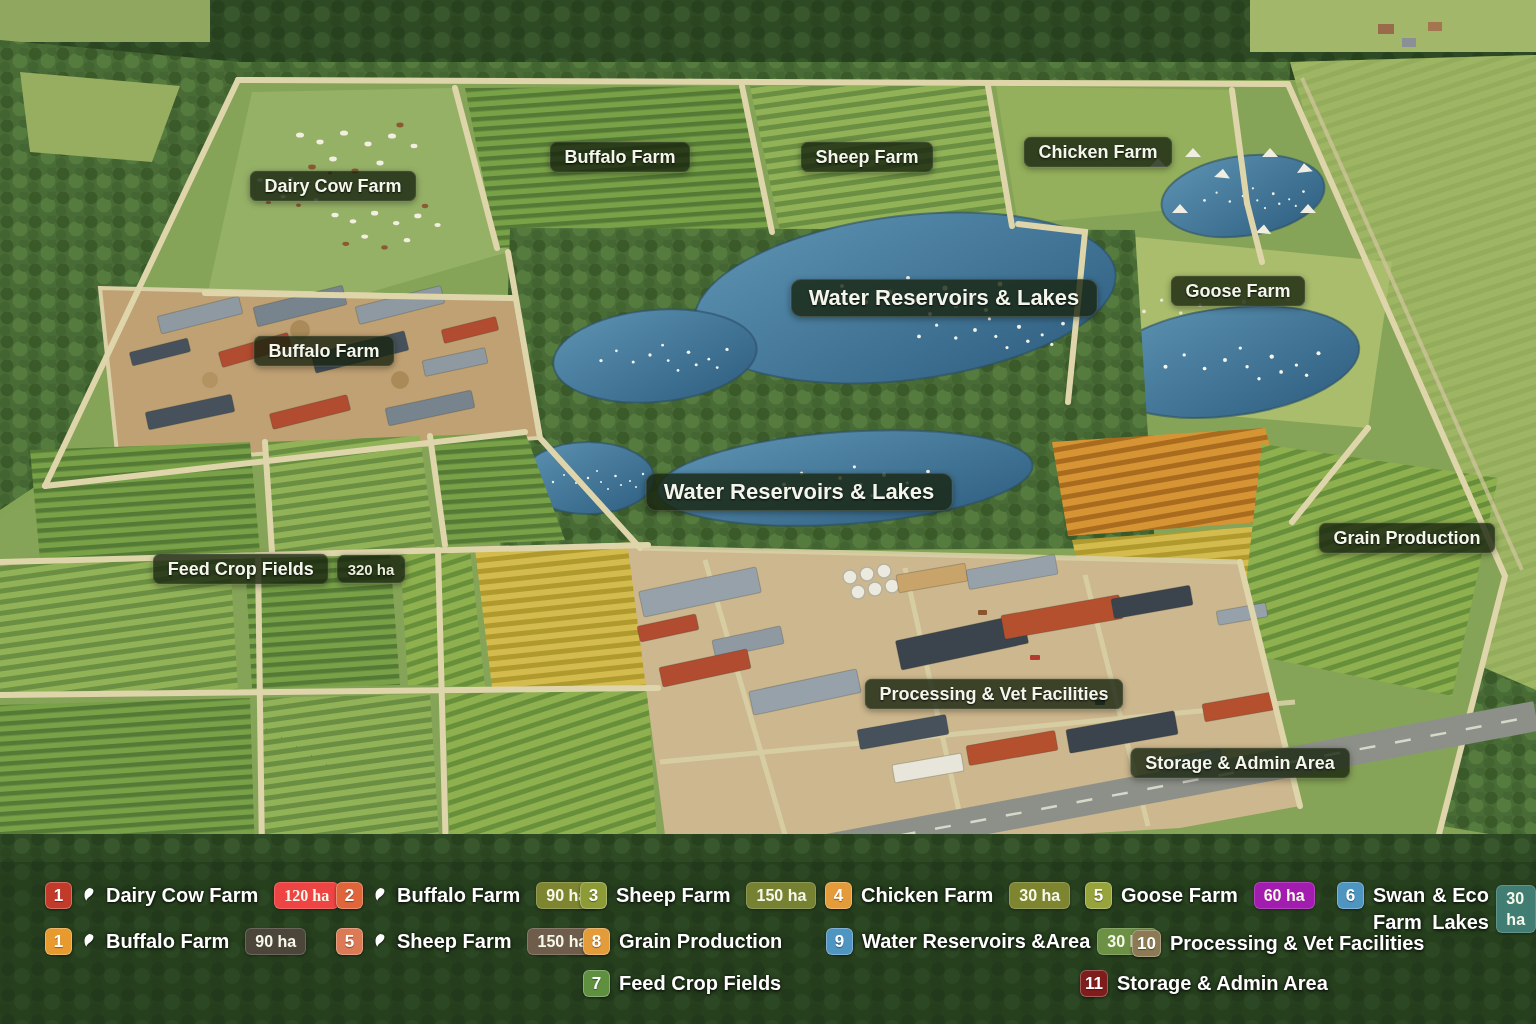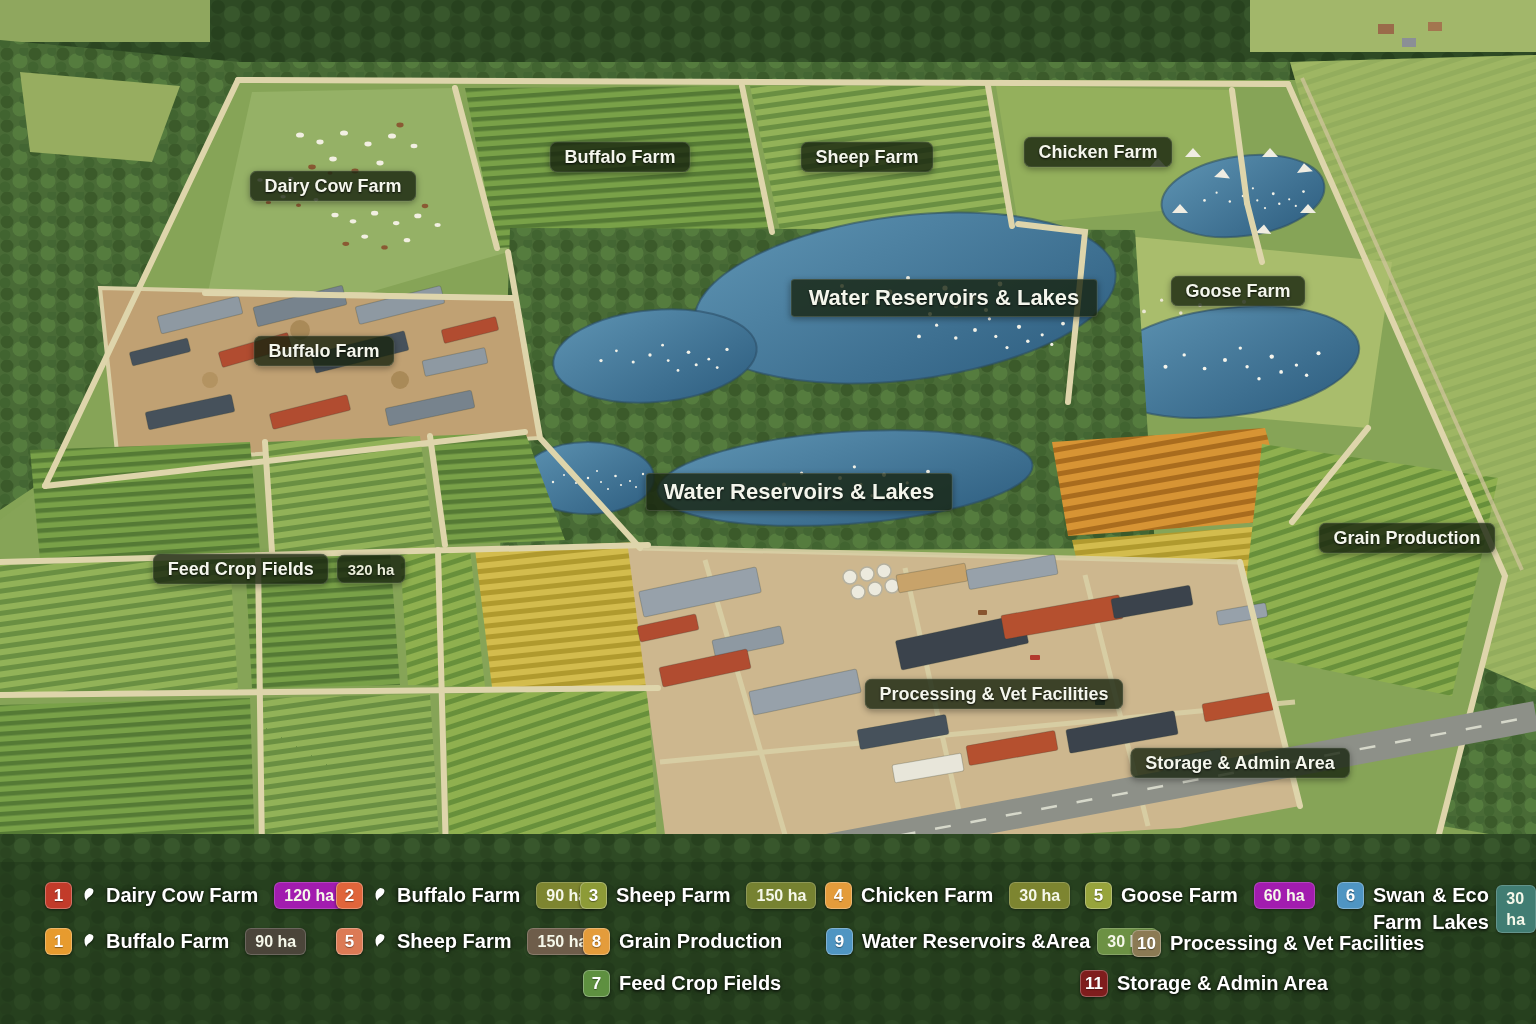--- a/index.html
+++ b/index.html
@@ -13,21 +13,21 @@
          white-space:nowrap;
          text-shadow:0 2px 3px rgba(0,0,0,.85),0 0 7px rgba(0,0,0,.55),0 1px 1px rgba(0,0,0,.9);}
 
   
   .map-label{position:absolute;transform:translate(-50%,-50%);display:flex;
              align-items:center;gap:8px;white-space:nowrap;}
   .map-label .pill{background:rgba(24,36,15,.80);border:1px solid rgba(240,245,225,.15);
                    border-radius:8px;padding:4px 14px;color:#f4f6ec;font-weight:700;
                    font-size:18px;text-shadow:0 1px 2px rgba(0,0,0,.85);
                    box-shadow:0 2px 6px rgba(0,0,0,.35);}
-  .map-label.big .pill{font-size:22px;padding:5px 17px;border-radius:4px;}
+  .map-label.big .pill{font-size:22px;padding:5px 17px;border-radius:10px;}
   .map-label .pill.area-chip{font-size:15px;padding:5px 10px;color:#e9edd8;text-align:right;}
 
   
   .lg-item{position:absolute;display:flex;align-items:flex-start;gap:9px;color:#fff;}
   .lg-num{min-width:27px;height:27px;border-radius:6px;display:flex;align-items:center;
           justify-content:center;font-weight:700;font-size:17px;color:#fff;
           padding:0 4px;box-sizing:border-box;border:1px solid rgba(255,255,255,.28);
           box-shadow:0 1px 3px rgba(0,0,0,.55);text-shadow:0 1px 1px rgba(0,0,0,.4);}
   .lg-label{font-weight:700;font-size:20px;line-height:27px;
             text-shadow:0 1px 3px rgba(0,0,0,.9),0 0 5px rgba(0,0,0,.5);}
@@ -414,21 +414,21 @@
   <div>
 
     <div class="lg-item" style="left:45px;top:882px">
       <span class="lg-num" style="background-color: rgb(194, 59, 42);">1</span>
       <span class="lg-icon">
           <svg viewBox="0 0 16 16">
             <path fill="#fff" d="M8 1C4.5 2.5 3 5.5 3.6 9.5c.3 2 1.2 3.6 1.6 4.2.3-.9.8-1.7 1.5-2.5C10 9 12.6 6.8 12.4 3.6 12.3 2 10.5 1 8 1z"></path>
           </svg>
         </span>
       <span class="lg-label">Dairy Cow Farm</span>
-      <span class="lg-badge" style="background-color: #a21caf;">120 ha</span>
+      <span class="lg-badge" style="background-color: #ef4444; font-family: Liberation Serif, serif;">120 ha</span>
     </div>
 
     <div class="lg-item" style="left:336px;top:882px">
       <span class="lg-num" style="background-color: rgb(224, 101, 59);">2</span>
       <span class="lg-icon">
           <svg viewBox="0 0 16 16">
             <path fill="#fff" d="M8 1C4.5 2.5 3 5.5 3.6 9.5c.3 2 1.2 3.6 1.6 4.2.3-.9.8-1.7 1.5-2.5C10 9 12.6 6.8 12.4 3.6 12.3 2 10.5 1 8 1z"></path>
           </svg>
         </span>
       <span class="lg-label">Buffalo Farm</span>

